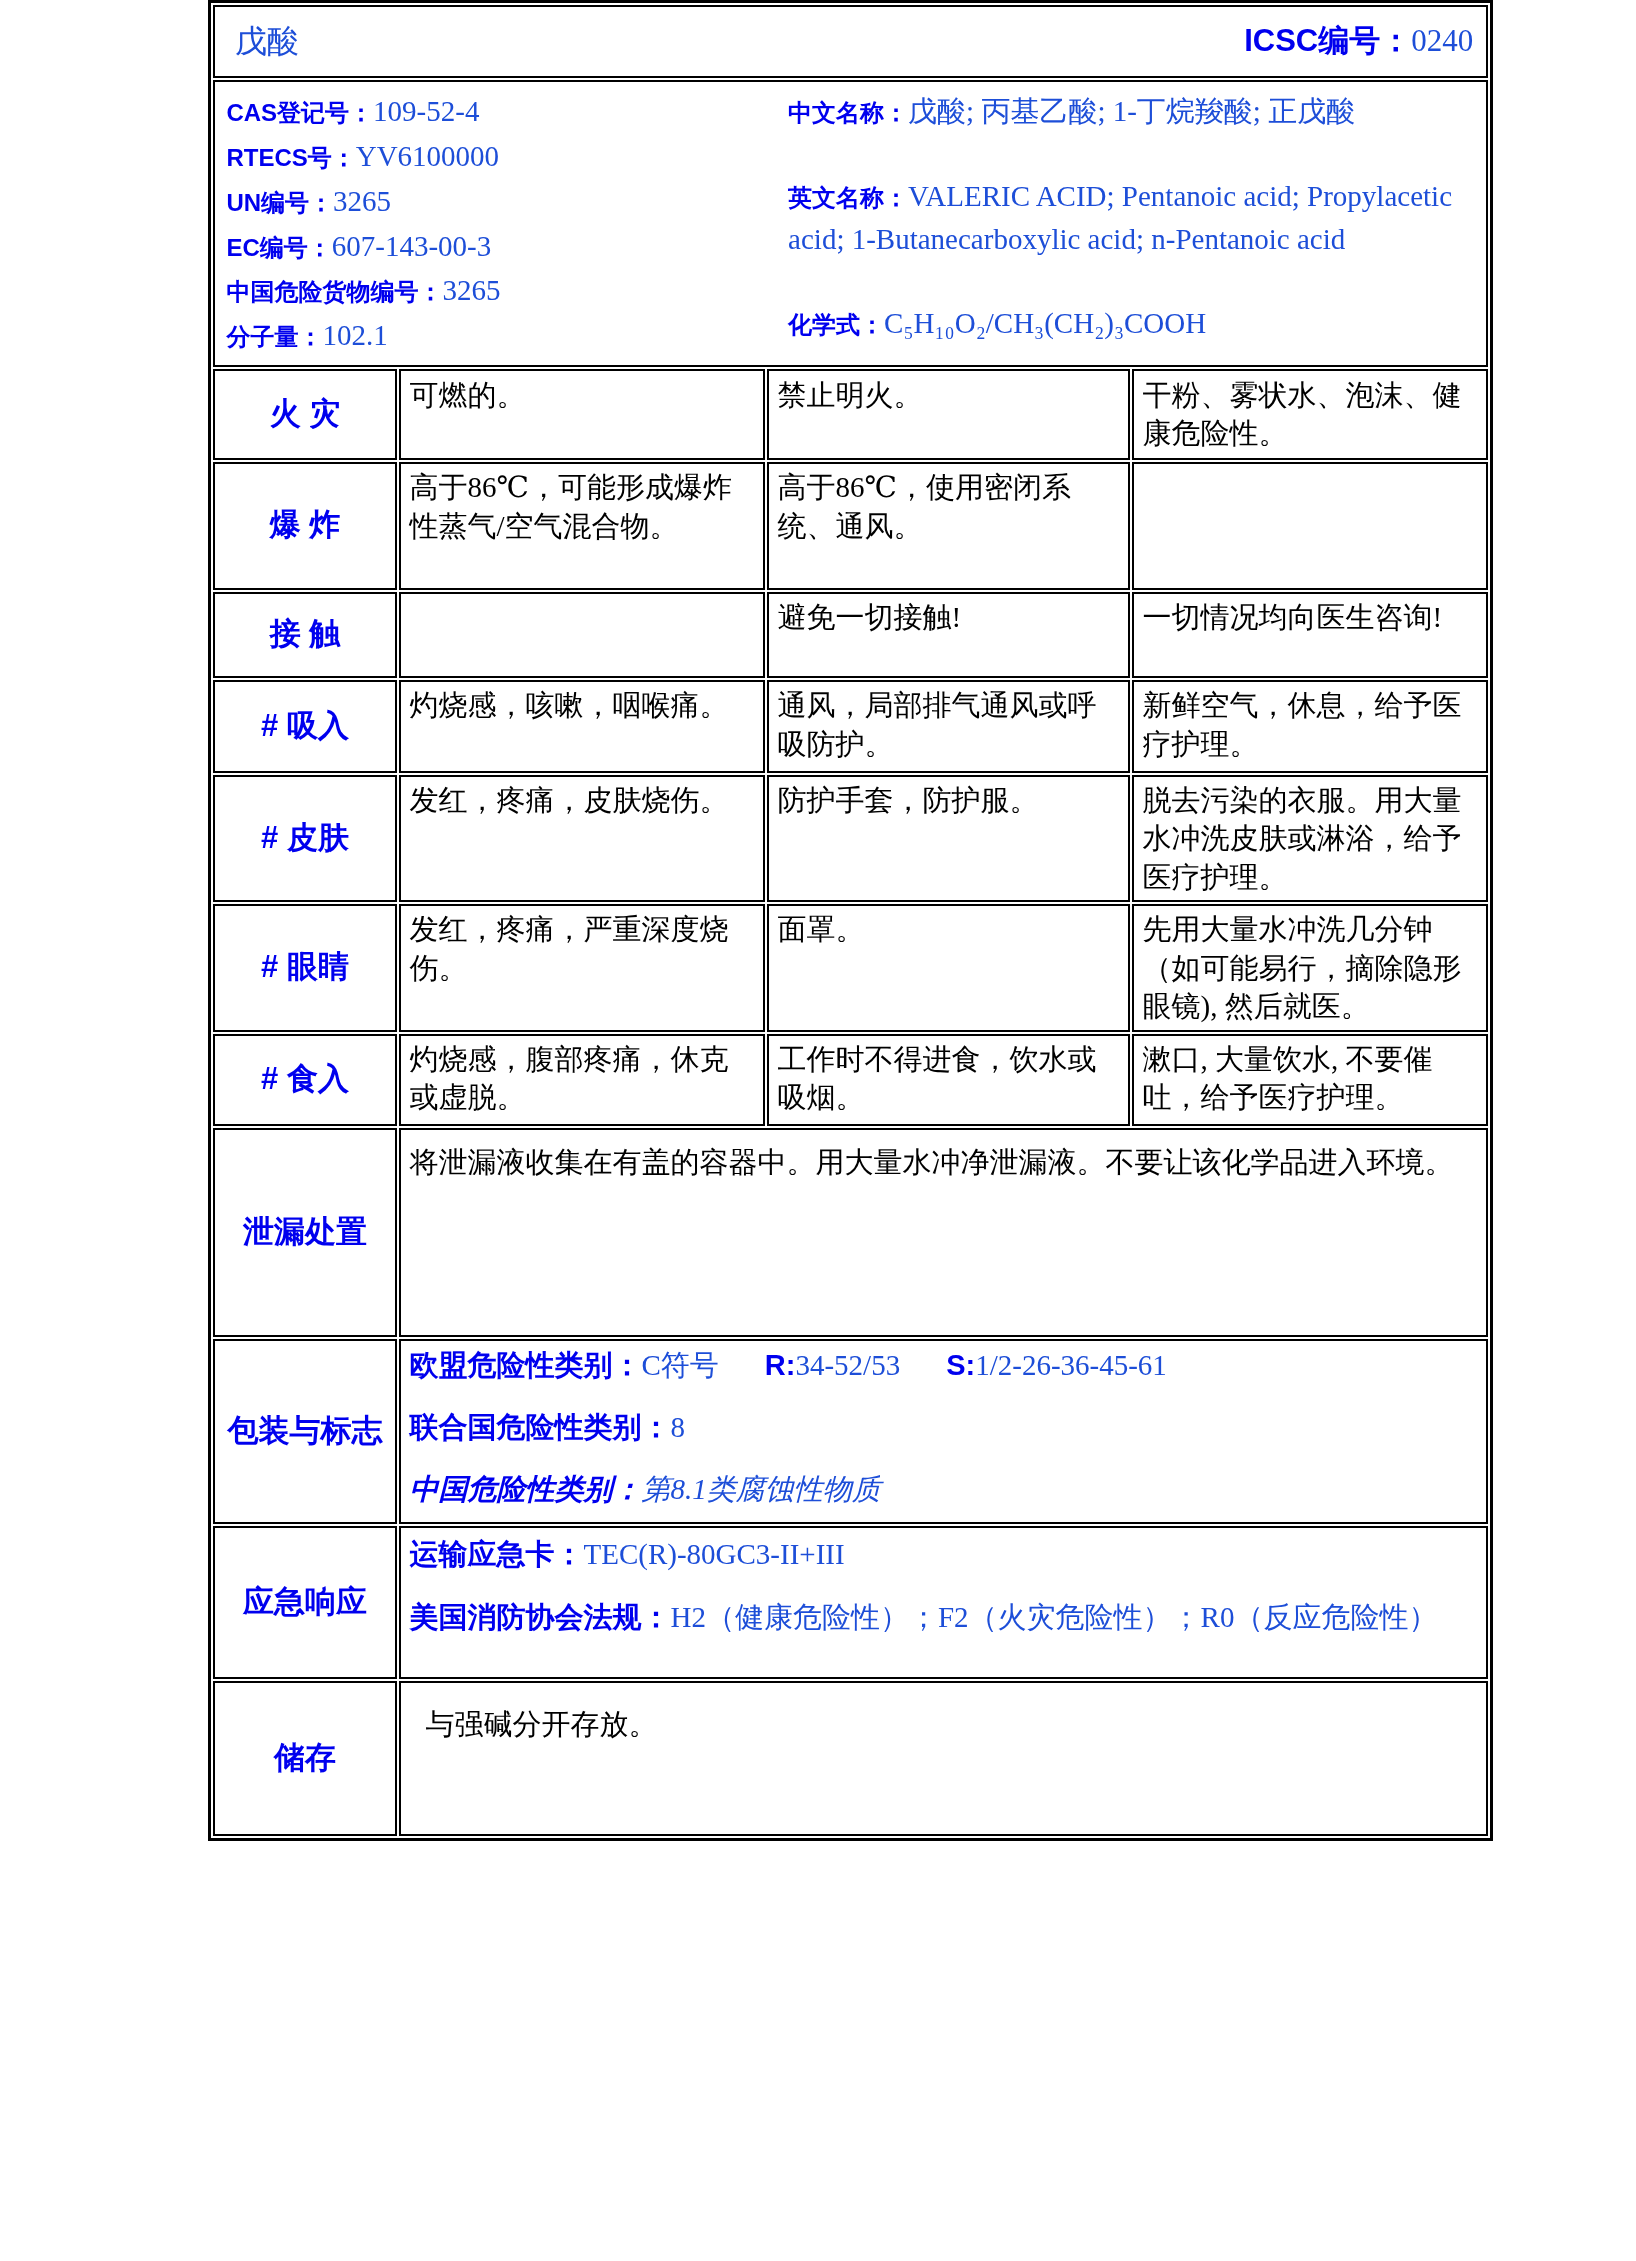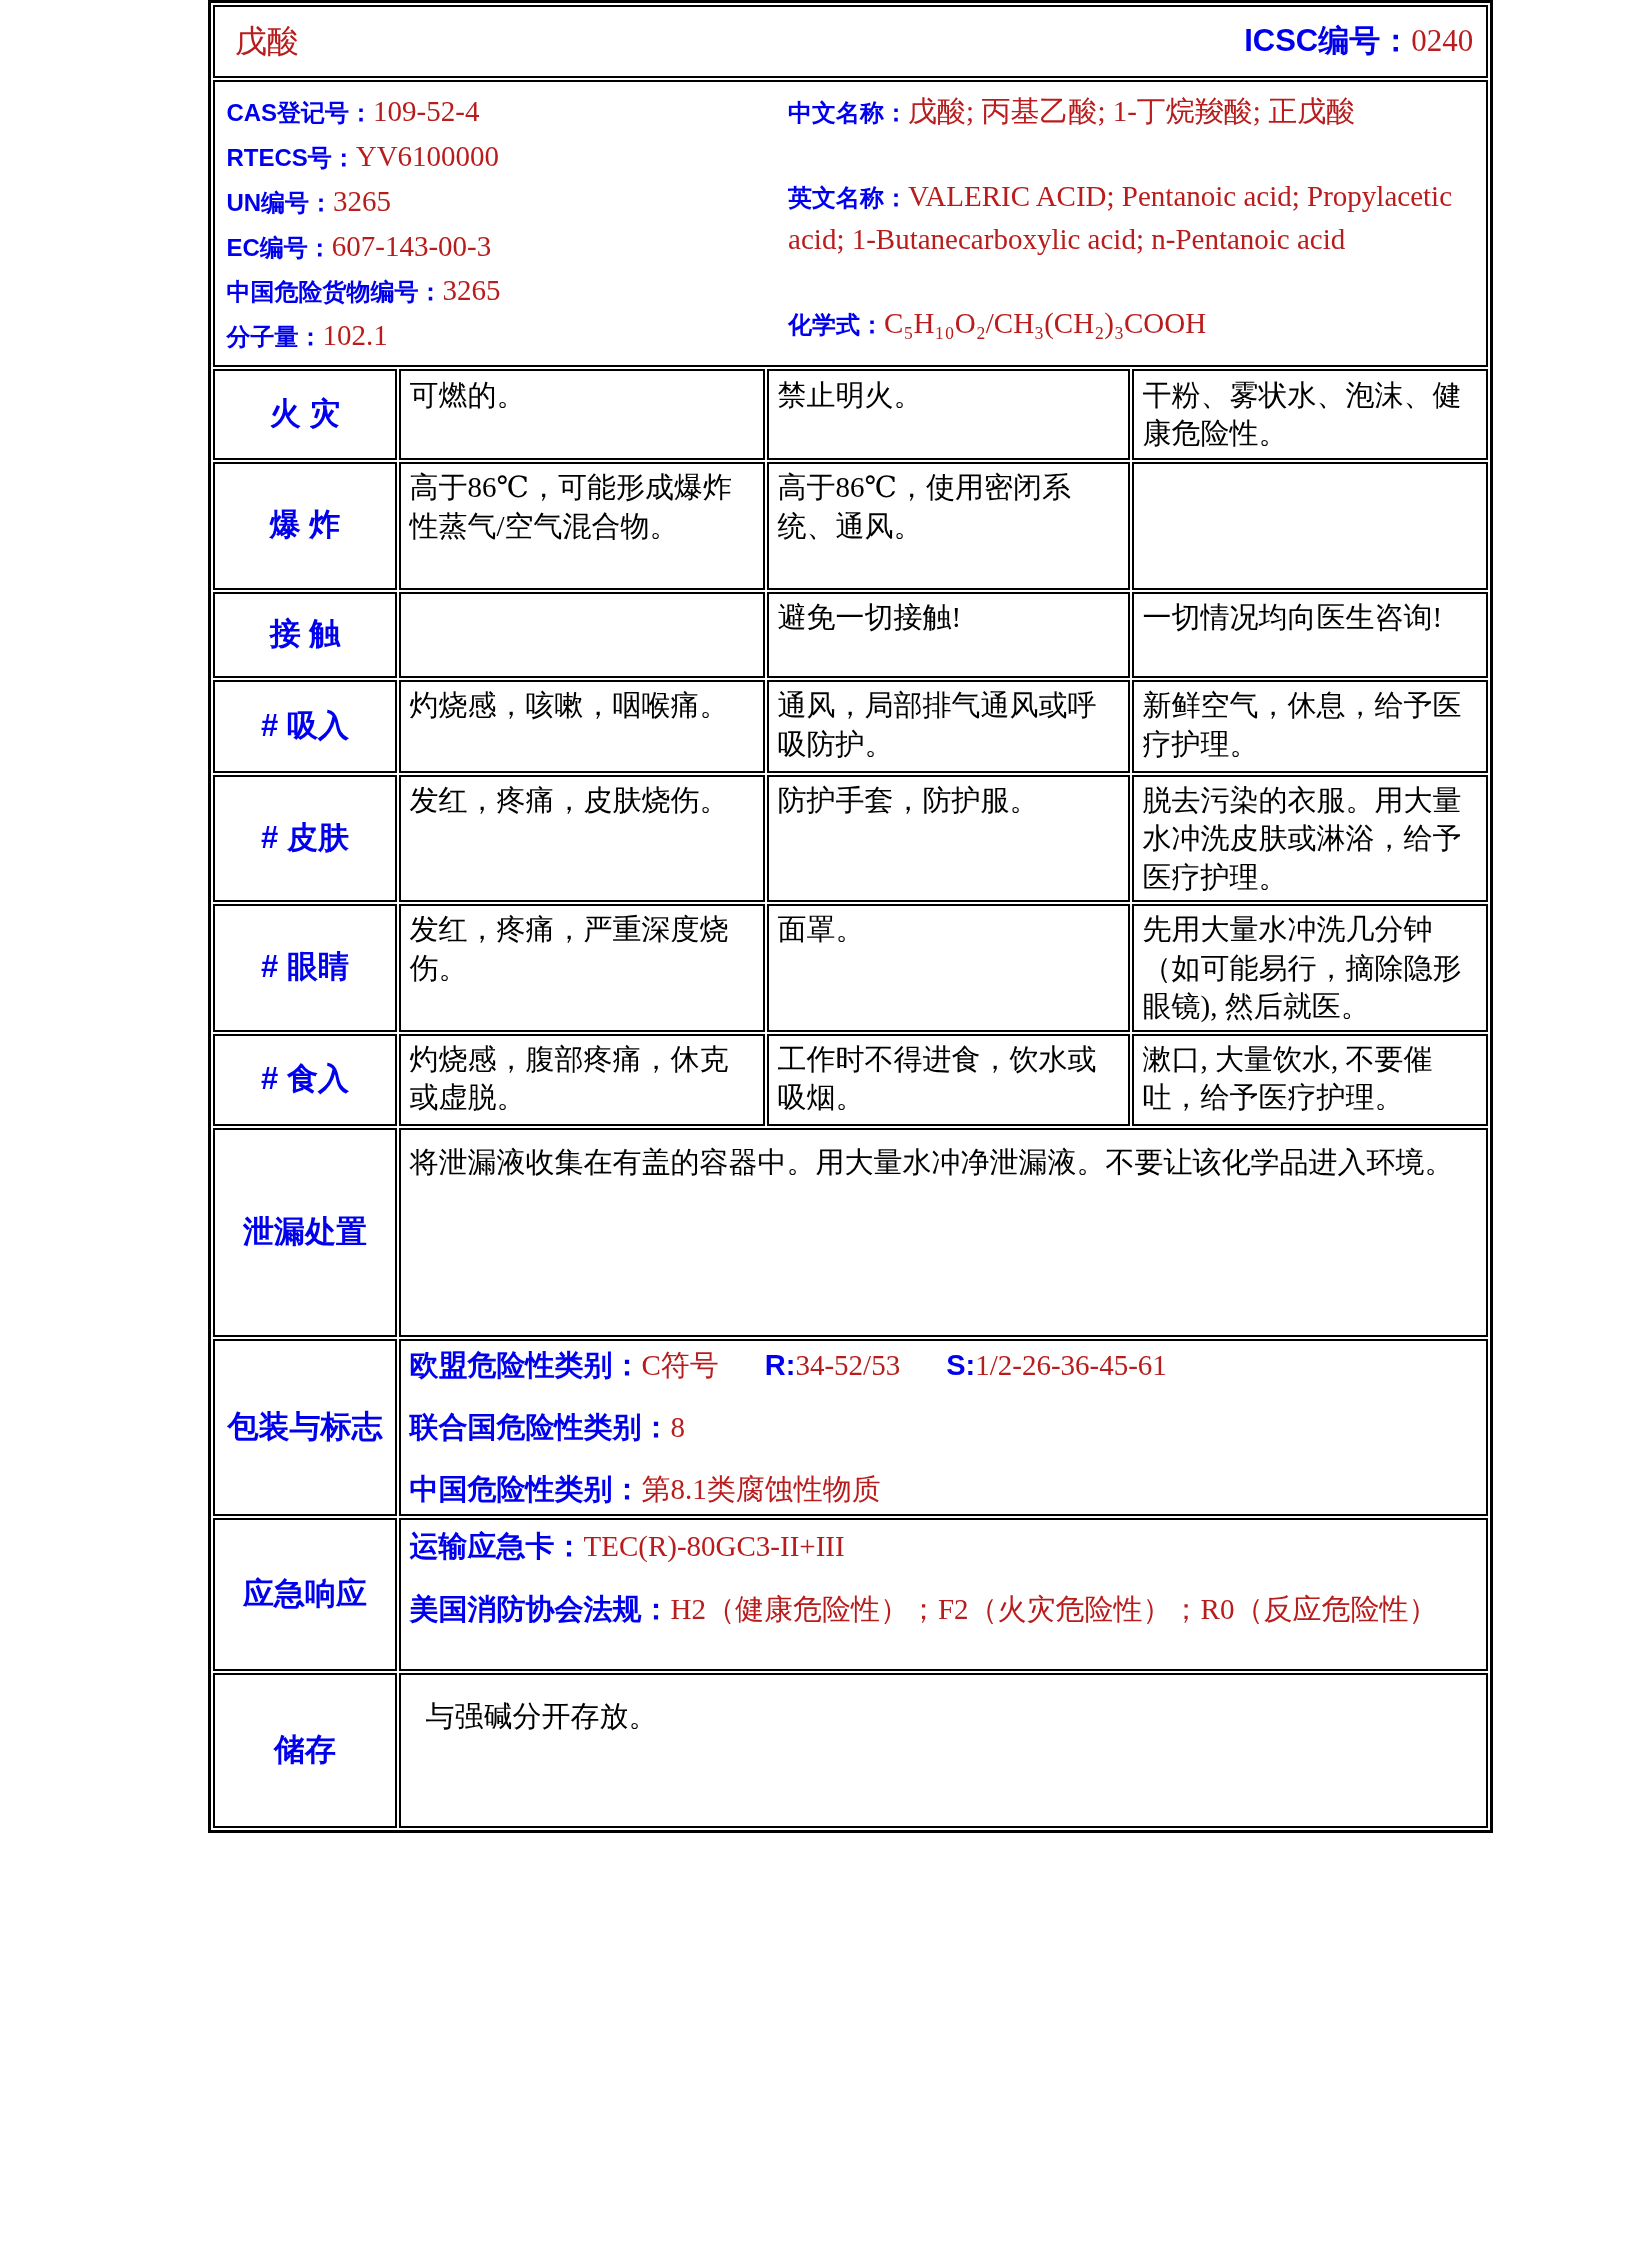--- a/index.html
+++ b/index.html
@@ -33,21 +33,21 @@
     vertical-align: top;
     font-size: 29px;
     line-height: 1.32;
     word-break: break-word;
   }
   .lbl {
     color: #0000ee;
     font-weight: bold;
     font-family: "Liberation Sans", "DejaVu Sans", sans-serif;
   }
-  .val { color: #b91c1c; }
+  .val { color: #1d4ed8; }
   td.label-cell {
     vertical-align: middle;
     text-align: center;
     color: #0000ee;
     font-weight: bold;
     font-family: "Liberation Sans", "DejaVu Sans", sans-serif;
     font-size: 31px;
     line-height: 1.45;
     padding: 2.8px 7.1px;
   }
@@ -79,21 +79,21 @@
   .id-right { width: 55%; }
   .id-line { line-height: 1.55; }
   .id-left .lbl, .id-right .lbl { font-size: 24px; margin-top: 43px; }
   .id-right p { margin: 0; line-height: 1.5; }
   .id-right p.p-zh { margin: 1.4px 0 41px 0; }
   .id-right p.p-en { margin: 0; }
   .id-right p.p-formula { margin: 40px 0 0 0; }
 
   .spill-cell p { margin: 1.4px 0 0 0; line-height: 1.85; }
   .pack-cell p { margin: 0 0 21.3px 0; line-height: 1.4; }
-  .pack-cell p:last-child { margin-bottom: 0; }
+  .pack-cell p:last-child { margin-bottom: 8px; font-style: italic; }
   .gap-r { margin-right: 46px; }
   .emerg-cell p { margin: 0 0 18.5px 0; line-height: 1.55; }
   .emerg-cell p:last-child { margin-bottom: 0; }
   .store-cell p { margin: 16px; line-height: 1.4; }
 </style>
 </head>
 <body>
 
 <div class="page">
 

